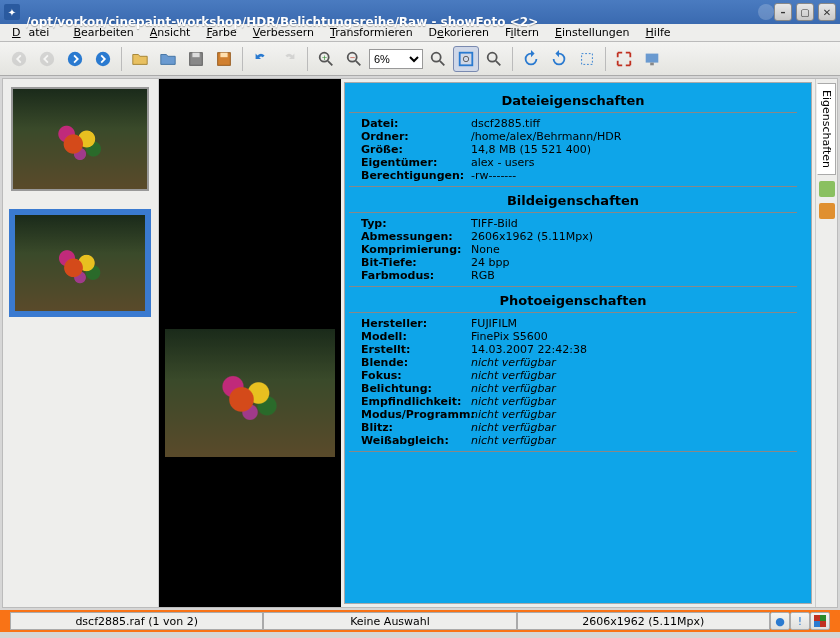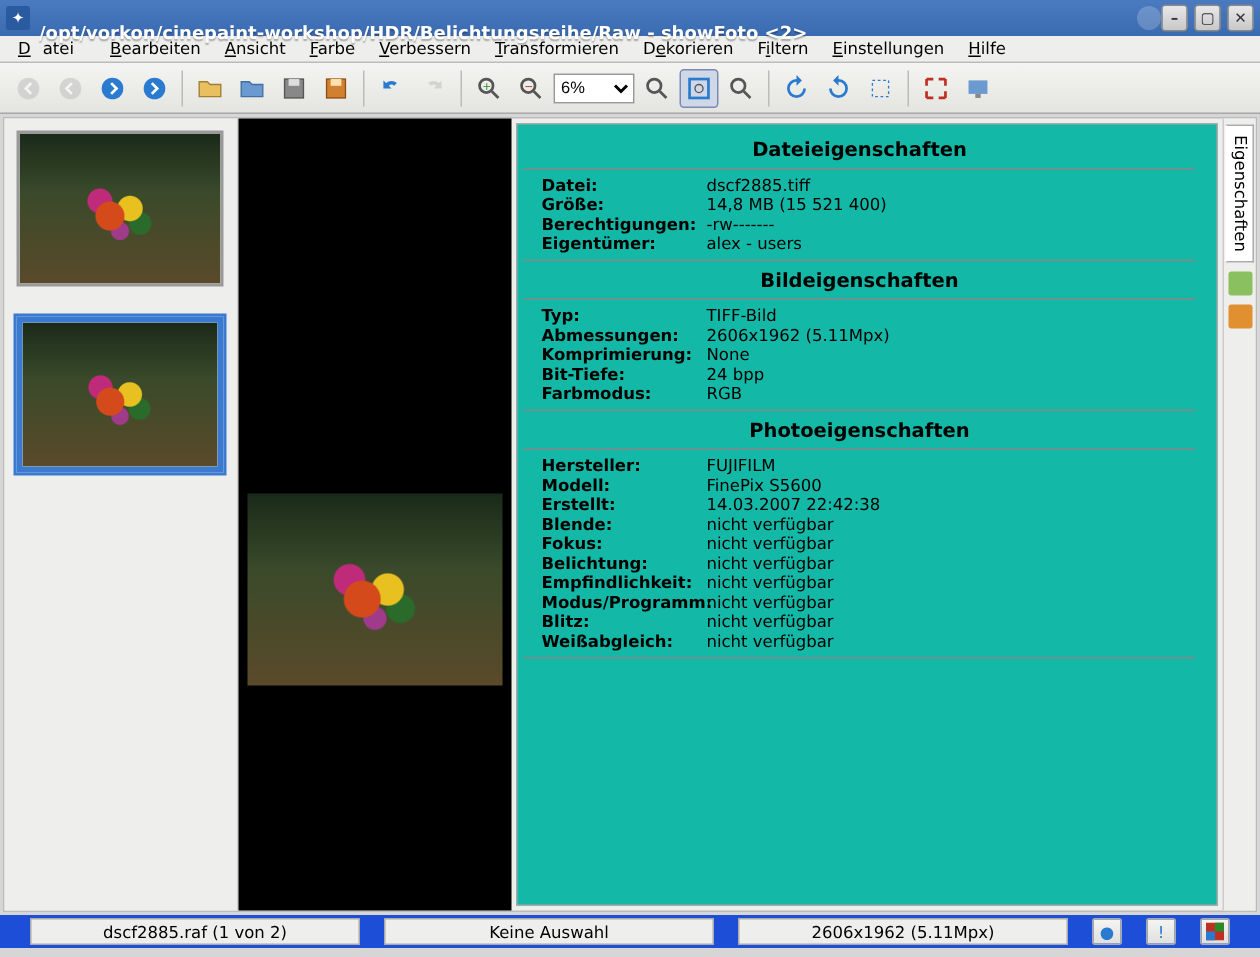--- a/index.html
+++ b/index.html
@@ -27,31 +27,31 @@
 .thumb-img { width:100%; height:100%; background:
   radial-gradient(circle at 45% 55%, #d44a1a 0%, #d44a1a 10%, transparent 11%),
   radial-gradient(circle at 55% 50%, #e8c020 0%, #e8c020 9%, transparent 10%),
   radial-gradient(circle at 40% 45%, #c02a7a 0%, #c02a7a 8%, transparent 9%),
   radial-gradient(circle at 60% 60%, #2a6a2a 0%, #2a6a2a 7%, transparent 8%),
   radial-gradient(circle at 50% 65%, #a03a8a 0%, #a03a8a 6%, transparent 7%),
   linear-gradient(to bottom, #1a2a1a 0%, #3a4a2a 40%, #5a4a2a 100%);
 }
 .canvas-area { width:182px; background:#000; position:relative; display:flex; align-items:center; justify-content:center; }
 .canvas-area .canvas-img { width:170px; height:128px; margin-top:100px; }
-.props-panel { flex:1; background:#14b8a6; border:1px solid #aaa; margin:3px; overflow:auto; padding:4px 14px 4px 4px; }
+.props-panel { flex:1; background:#0ea5e9; border:1px solid #aaa; margin:3px; overflow:auto; padding:4px 14px 4px 4px; }
 .props-panel h3 { text-align:center; font-size:13px; font-weight:bold; margin:6px 0 4px; }
 .props-panel hr { border:0; border-top:1px solid #888; margin:4px 0; }
 .prow { display:flex;margin-left:12px; }
 .prow .k { width:110px; font-weight:bold; }
-.prow .v.na { }
+.prow .v.na { font-style:italic; }
 .right-tabs { width:22px; background:#eeeeec; border-left:1px solid #ccc; display:flex; flex-direction:column; align-items:center; padding-top:4px; gap:6px; }
 .vtab { writing-mode:vertical-rl; font-size:11px; padding:6px 2px; border:1px solid #aaa; background:#e4e4e0; cursor:pointer; }
 .vtab.active { background:#fff; border-left-color:#fff; }
 .side-icon { width:16px; height:16px; border-radius:2px; cursor:pointer; }
-.statusbar { height:22px; display:flex; padding:2px 20px; gap:16px; background:#1d4ed8; }
+.statusbar { height:22px; display:flex; padding:2px 10px; gap:0; background:#f97316; }
 .status-cell { border:1px solid #aaa; background:#eeeeec; display:flex; align-items:center; justify-content:center; padding:0 6px; }
 .status-cell.f { flex:1; }
 .sbtn { width:20px; height:18px; border:1px solid #aaa; background:linear-gradient(to bottom,#f4f4f2,#e0e0de); border-radius:2px; display:flex; align-items:center; justify-content:center; cursor:pointer; }
 </style>
 </head>
 <body>
 
 <div class="titlebar">
   <div class="app-icon">✦</div>
   <div class="title">/opt/vorkon/cinepaint-workshop/HDR/Belichtungsreihe/Raw - showFoto &lt;2&gt;</div>
@@ -213,30 +213,34 @@
   </div>
   <div class="props-panel">
     <h3>Dateieigenschaften</h3>
     <hr>
     <div id="file-rows">
         <div class="prow">
           <div class="k">Datei:</div>
           <div class="v">dscf2885.tiff</div>
         </div>
         <div class="prow">
+          <div class="k">Ordner:</div>
+          <div class="v">/home/alex/Behrmann/HDR</div>
+        </div>
+        <div class="prow">
           <div class="k">Größe:</div>
           <div class="v">14,8 MB (15 521 400)</div>
         </div>
         <div class="prow">
+          <div class="k">Eigentümer:</div>
+          <div class="v">alex - users</div>
+        </div>
+        <div class="prow">
           <div class="k">Berechtigungen:</div>
           <div class="v">-rw-------</div>
-        </div>
-        <div class="prow">
-          <div class="k">Eigentümer:</div>
-          <div class="v">alex - users</div>
         </div>
       </div>
     <hr>
     <h3>Bildeigenschaften</h3>
     <hr>
     <div id="image-rows">
         <div class="prow">
           <div class="k">Typ:</div>
           <div class="v">TIFF-Bild</div>
         </div>

